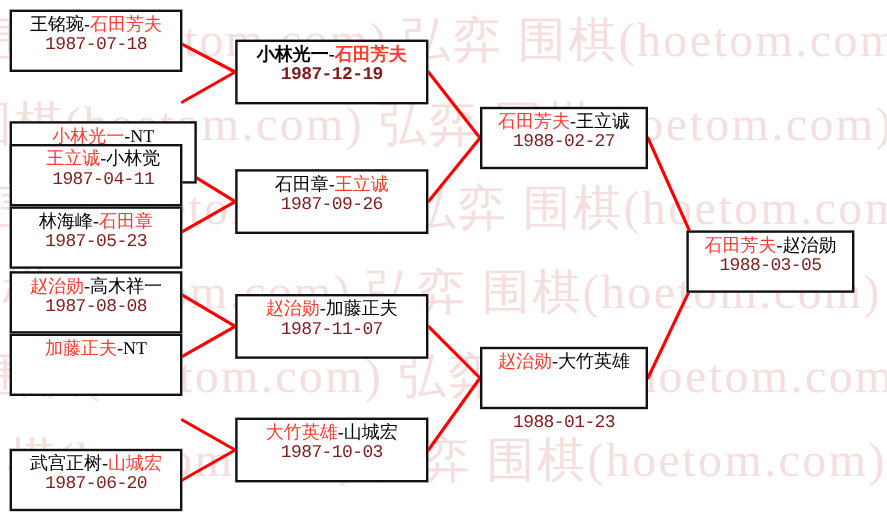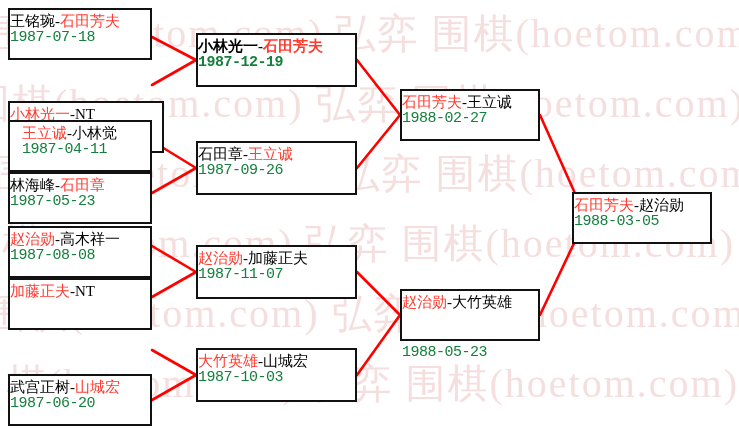--- a/index.html
+++ b/index.html
@@ -43,36 +43,36 @@
   }
   
   .match-box {
     position: absolute;
     z-index: 2;
     box-sizing: border-box;
     background: #ffffff;
     border: 2px solid #111111;
     display: flex;
     flex-direction: column;
-    align-items: flex-start;
+    align-items: center;
     justify-content: flex-start;
     padding-top: 3px;
     line-height: 1.12;
   }
   .match-players {
     font-size: 15px;
     white-space: nowrap;
     color: #000000;
   }
   .match-players .p-red { color: #ff3b30; }
   .match-players .p-black { color: #000000; }
   .match-players .sep { color: #000000; }
   .match-date {
     font-size: 15px;
-    color: #15803d;
+    color: #7f1d1d;
     font-family: "Liberation Mono", "DejaVu Sans Mono", monospace;
     letter-spacing: -0.5px;
     white-space: nowrap;
   }
   .r1 .match-players { font-size: 15px; }
 </style>
 </head>
 <body>
 
 <div id="bracket-root">
@@ -157,21 +157,21 @@
     <div class="match-players"><span class="p-red">大竹英雄</span><span class="sep">-</span><span class="p-black">山城宏</span></div>
     <div class="match-date">1987-10-03</div>
   </div>
 
   <div class="match-box r3" style="left:400px; top:89px;  width:140px; height:52px;">
     <div class="match-players"><span class="p-red">石田芳夫</span><span class="sep">-</span><span class="p-black">王立诚</span></div>
     <div class="match-date">1988-02-27</div>
   </div>
   <div class="match-box r3" style="left:400px; top:289px; width:140px; height:52px;gap:34px;">
     <div class="match-players"><span class="p-red">赵治勋</span><span class="sep">-</span><span class="p-black">大竹英雄</span></div>
-    <div class="match-date">1988-05-23</div>
+    <div class="match-date">1988-01-23</div>
   </div>
 
   <div class="match-box r4" style="left:572px; top:192px; width:140px; height:52px;">
     <div class="match-players"><span class="p-red">石田芳夫</span><span class="sep">-</span><span class="p-black">赵治勋</span></div>
     <div class="match-date">1988-03-05</div>
   </div>
 
 </div>
 
 </body></html>

